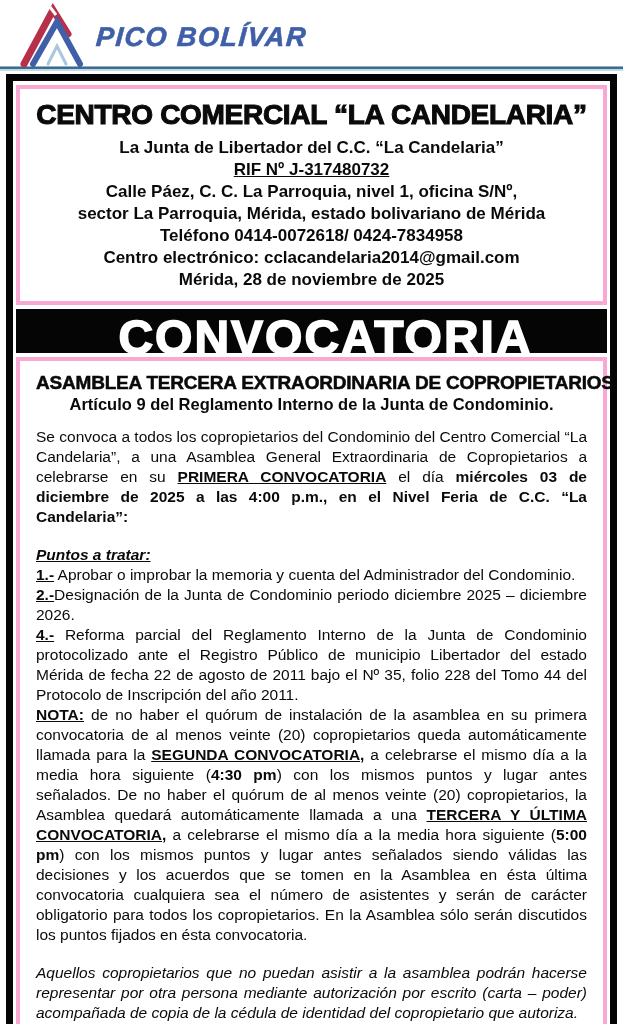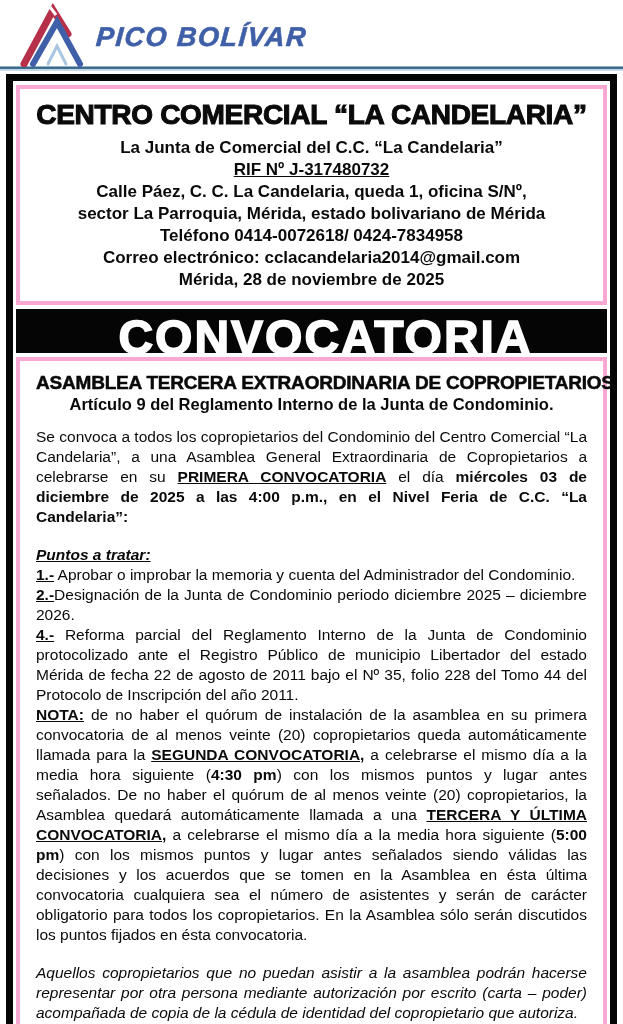--- a/index.html
+++ b/index.html
@@ -117,26 +117,26 @@
     <span class="brand" style="color:#3f5fa8">PICO BOLÍVAR</span>
   </div>
 
   <div class="rule-blue"></div>
 
   <div class="frame">
 
     <section class="box header-box">
       <h1 class="header-title">CENTRO COMERCIAL “LA CANDELARIA”</h1>
       <div id="header-lines">
-          <div class="hline">La Junta de Comercial del C.C. “La Candelaria”</div>
+          <div class="hline">La Junta de Libertador del C.C. “La Candelaria”</div>
           <div class="hline u">RIF Nº J-317480732</div>
-          <div class="hline">Calle Páez, C. C. La Candelaria, queda 1, oficina S/Nº,</div>
+          <div class="hline">Calle Páez, C. C. La Parroquia, nivel 1, oficina S/Nº,</div>
           <div class="hline">sector La Parroquia, Mérida, estado bolivariano de Mérida</div>
           <div class="hline">Teléfono 0414-0072618/ 0424-7834958</div>
-          <div class="hline">Correo electrónico: cclacandelaria2014@gmail.com</div>
+          <div class="hline">Centro electrónico: cclacandelaria2014@gmail.com</div>
           <div class="hline">Mérida, 28 de noviembre de 2025</div>
         </div>
     </section>
 
     <div class="banner">
       <span>CONVOCATORIA</span>
     </div>
 
     <section class="box body-box">
       <h2 class="body-h1">ASAMBLEA TERCERA EXTRAORDINARIA DE COPROPIETARIOS</h2>

